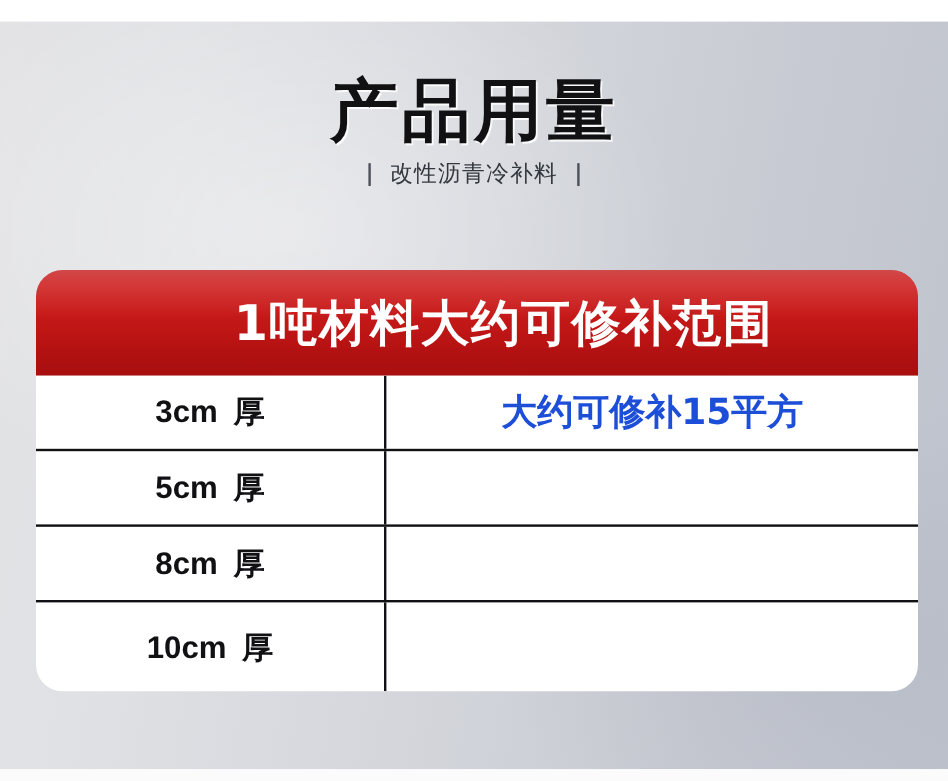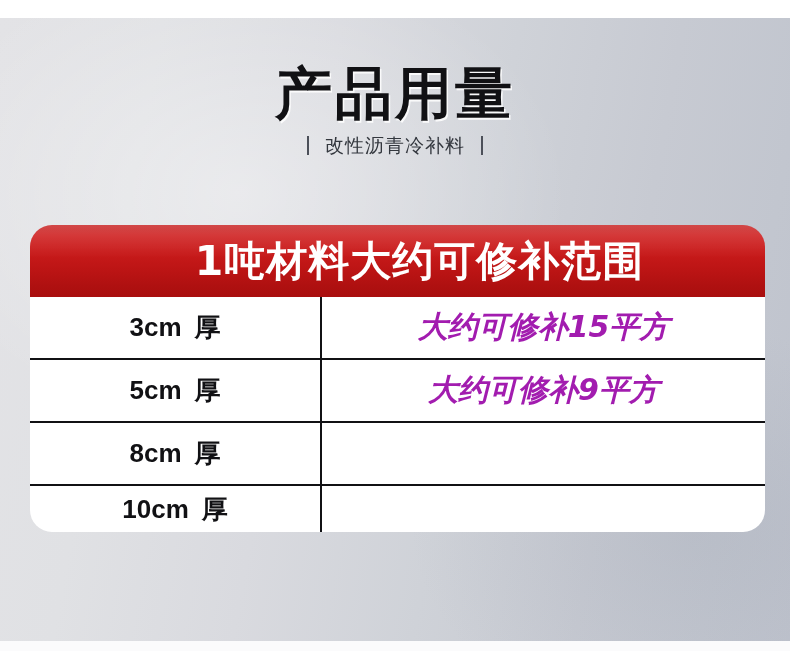--- a/index.html
+++ b/index.html
@@ -104,21 +104,21 @@
   
   .card {
     position: absolute;
     left: 30px;
     top: 225px;
     width: 735px;
   }
 
   .banner {
     position: relative;
-    height: 72px;
+    height: 88px;
     border-radius: 22px 22px 0 0;
     background: linear-gradient(180deg,
       #c82424 0%,
       #cf2020 14%,
       #c81a1a 38%,
       #bb1414 64%,
       #ae1010 86%,
       #a90e0e 100%);
     display: flex;
     align-items: center;
@@ -150,21 +150,21 @@
     overflow: hidden;
   }
   .row {
     display: flex;
     align-items: stretch;
     height: 61px;
     border-bottom: 2px solid #111114;
   }
   .row:last-child {
     border-bottom: none;
-    height: 46px;
+    height: 74px;
   }
   .cell-thickness {
     width: 290px;
     flex: 0 0 290px;
     display: flex;
     align-items: center;
     justify-content: center;
     border-right: 2px solid #111114;
     font-family: "DejaVu Sans", "Liberation Sans", sans-serif;
     font-size: 26px;
@@ -182,23 +182,22 @@
     width: 13px;
   }
   .cell-coverage {
     flex: 1 1 auto;
     display: flex;
     align-items: center;
     justify-content: center;
     font-family: "DejaVu Sans", "Liberation Sans", sans-serif;
     font-size: 30px;
     font-weight: 700;
-    color: #a21caf;
-    white-space: nowrap;
-    font-style: italic;
+    color: #1d4ed8;
+    white-space: nowrap;
   }
   
   .row:last-child .cell-thickness {
     border-right: 2px solid #111114;
   }
 </style>
 </head>
 <body>
 
 <div class="page">
@@ -234,21 +233,20 @@
         <div class="cell-coverage">大约可修补15平方</div>
       </div>
 
       <div class="row">
         <div class="cell-thickness">
           <span class="unit-num">5</span>
             <span class="unit-num">cm</span>
             <span class="gap"></span>
             <span>厚</span>
         </div>
-        <div class="cell-coverage">大约可修补9平方</div>
       </div>
 
       <div class="row">
         <div class="cell-thickness">
           <span class="unit-num">8</span>
             <span class="unit-num">cm</span>
             <span class="gap"></span>
             <span>厚</span>
         </div>
       </div>

